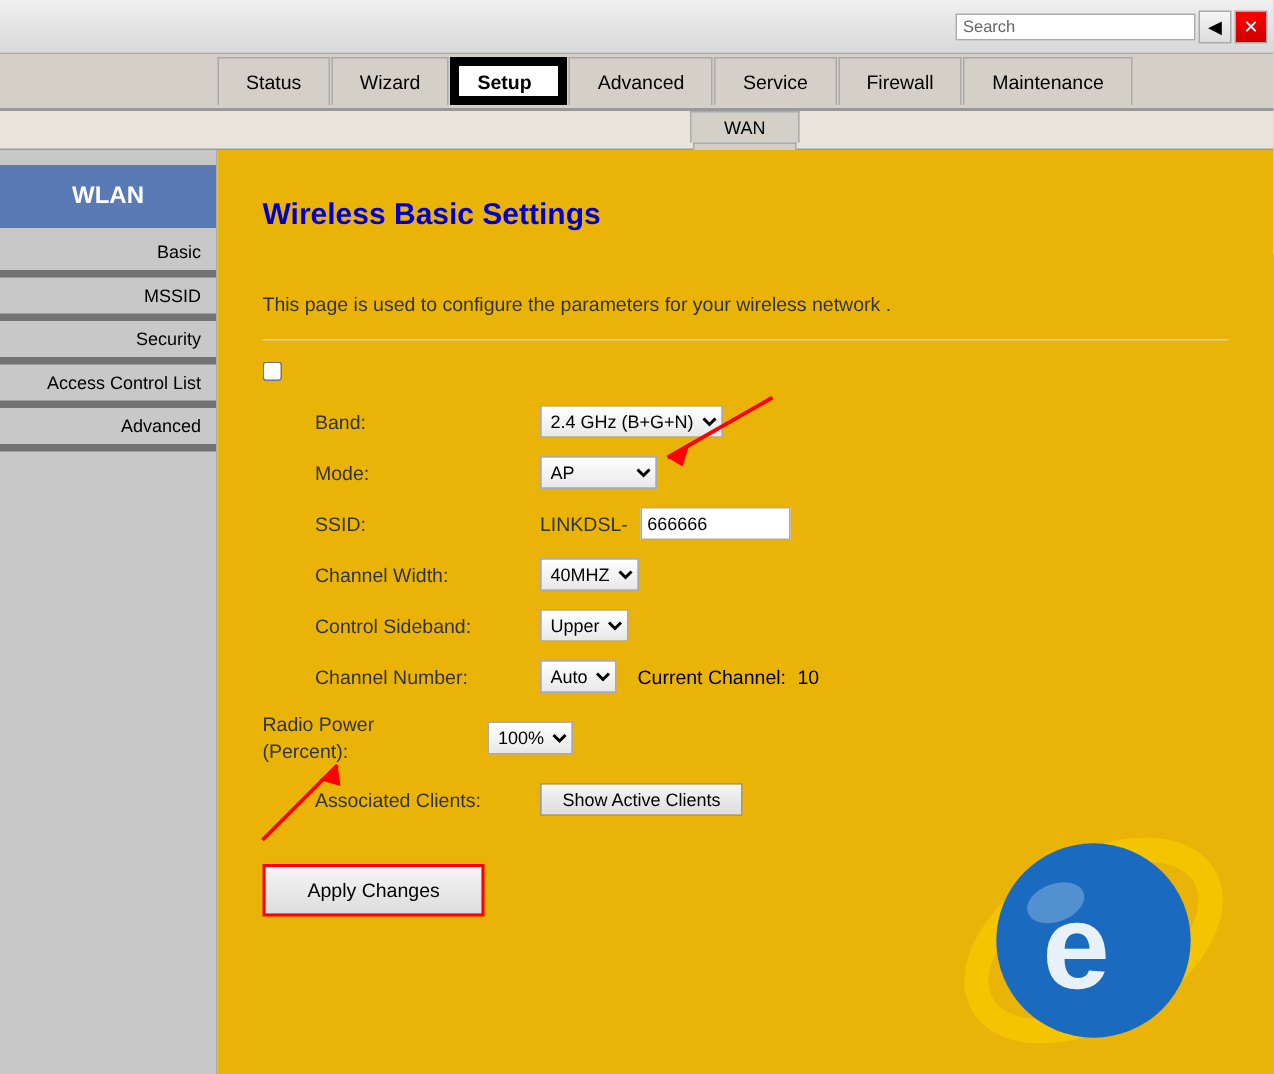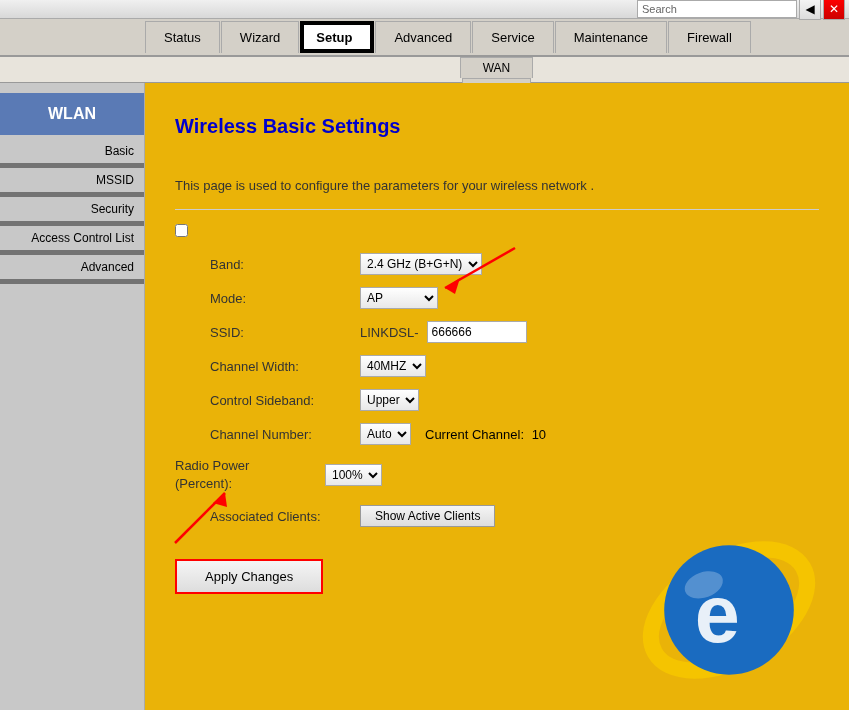--- a/index.html
+++ b/index.html
@@ -1,20 +1,20 @@
 <!DOCTYPE html>
 <html><head>
   <meta charset="utf-8">
   <style>
     * { margin: 0; padding: 0; box-sizing: border-box; }
     body { font-family: Arial, sans-serif; font-size: 13px; background: #fff; width: 849px; height: 716px; overflow: hidden; }
 
     
     .browser-bar {
-      height: 19px;
+      height: 36px;
       background: linear-gradient(to bottom, #f0f0f0, #d8d8d8);
       display: flex;
       align-items: center;
       justify-content: flex-end;
       border-bottom: 1px solid #aaa;
       padding-right: 4px;
     }
     .search-box {
       display: flex;
       align-items: center;
@@ -235,25 +235,25 @@
   <div class="search-box">
     <span>Search</span>
   </div>
   <div class="nav-btn">◀</div>
   <div class="nav-btn close-btn">✕</div>
 </div>
 
 <div class="main-nav">
   <div class="main-tab">Status</div>
   <div class="main-tab">Wizard</div>
-  <div class="main-tab active highlighted" style="border:4px solid #000000;padding-left:12px;">Setup</div>
+  <div class="main-tab active highlighted" style="border:6px solid #000000;padding-left:12px;">Setup</div>
   <div class="main-tab">Advanced</div>
   <div class="main-tab">Service</div>
+  <div class="main-tab">Firewall</div>
   <div class="main-tab">Maintenance</div>
-  <div class="main-tab">Firewall</div>
 </div>
 
 <div class="sub-nav">
   <div class="sub-tab">WAN</div>
   <div class="sub-tab">LAN</div>
   <div class="sub-tab active" style="border:2px solid red;">WLAN</div>
 </div>
 
 <div class="layout">
 

